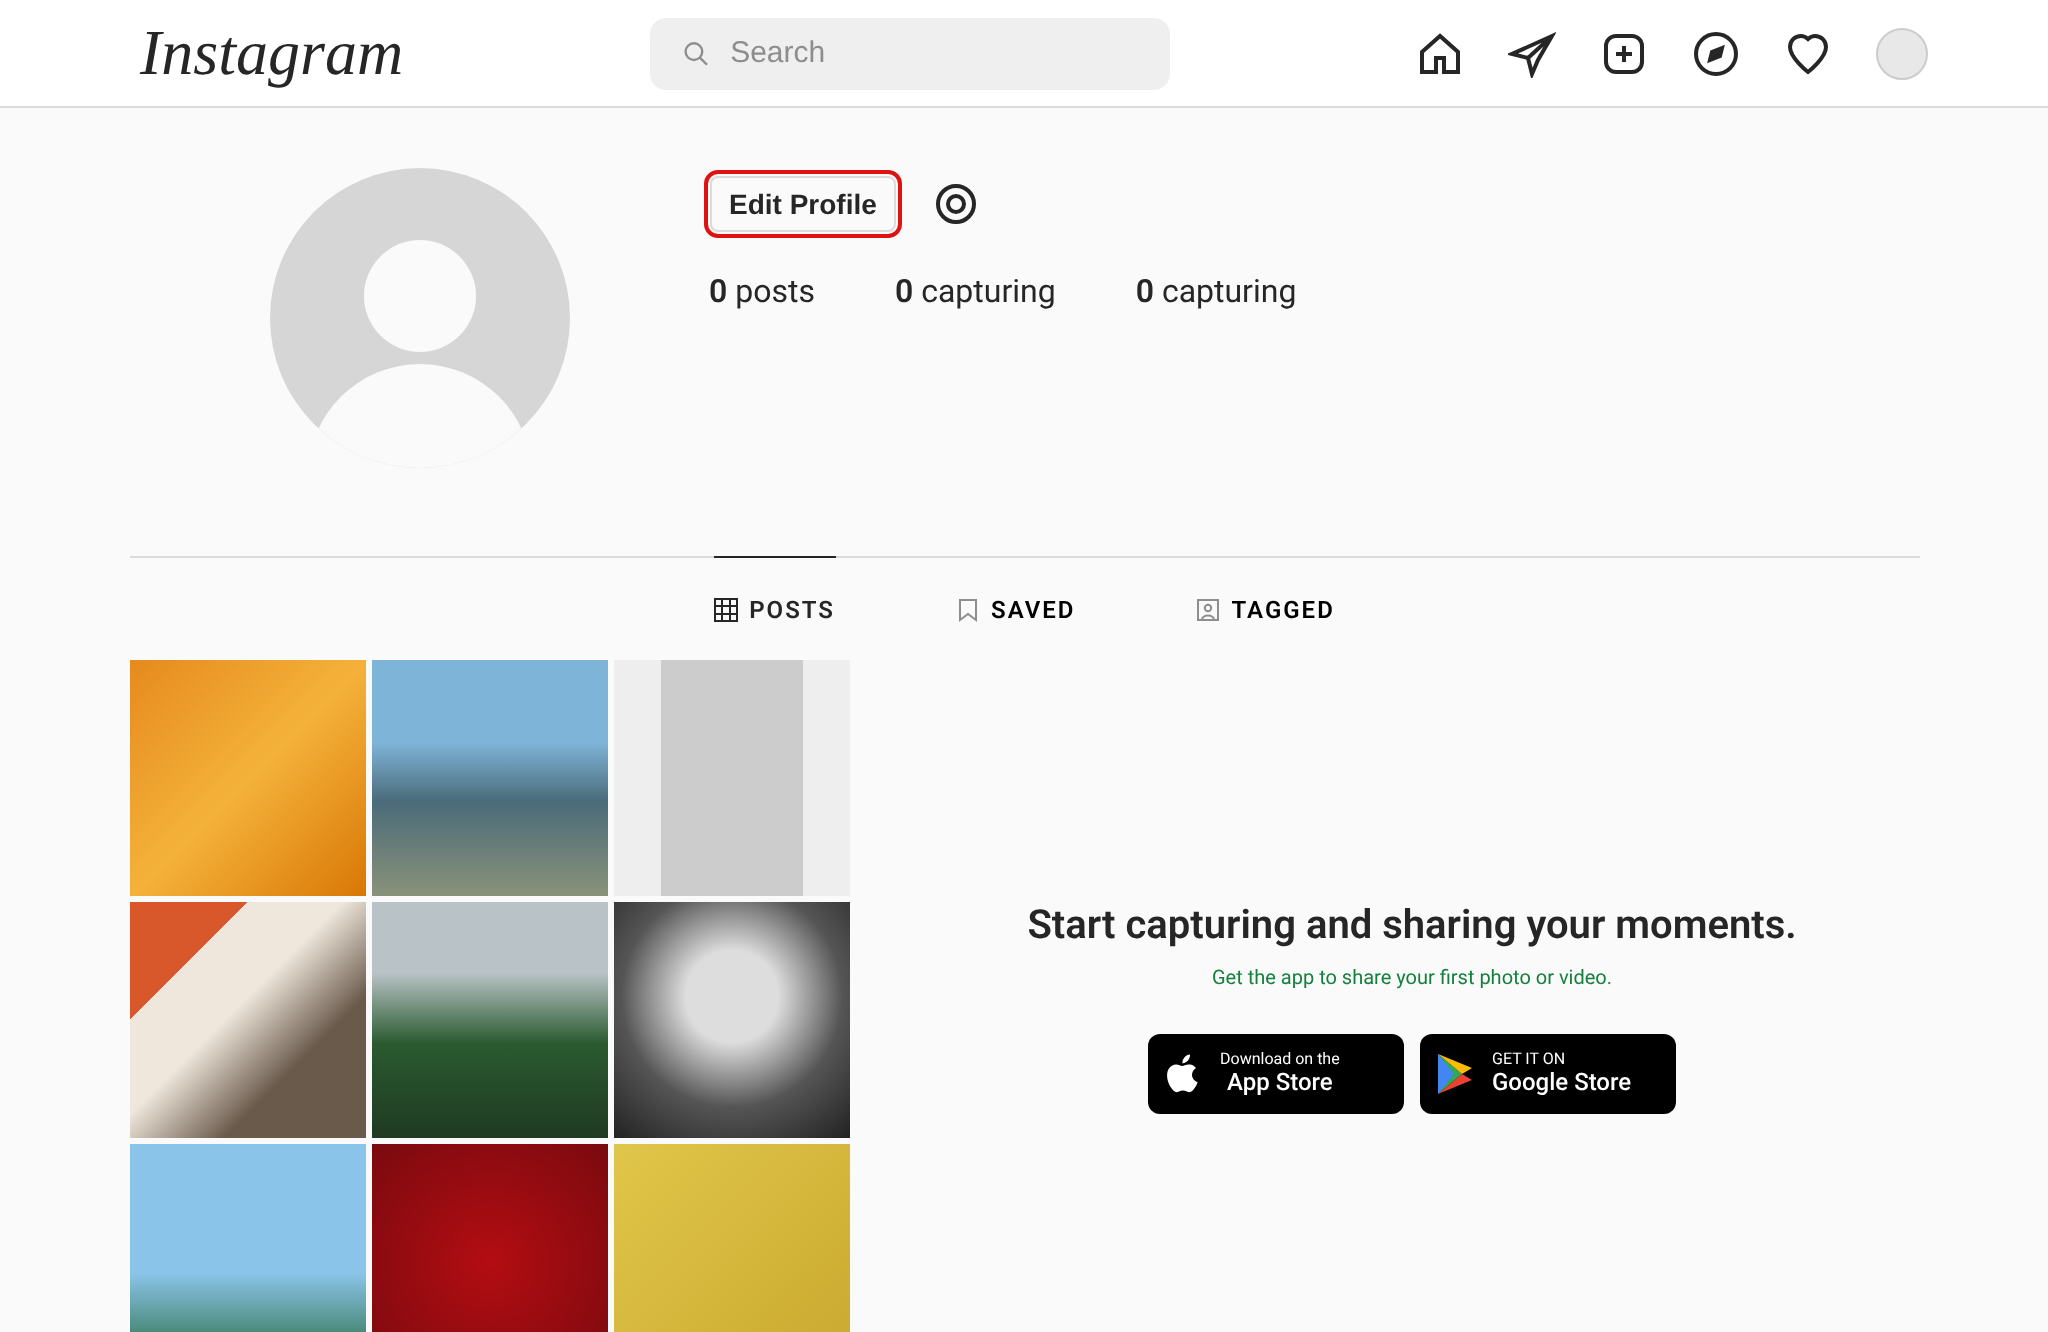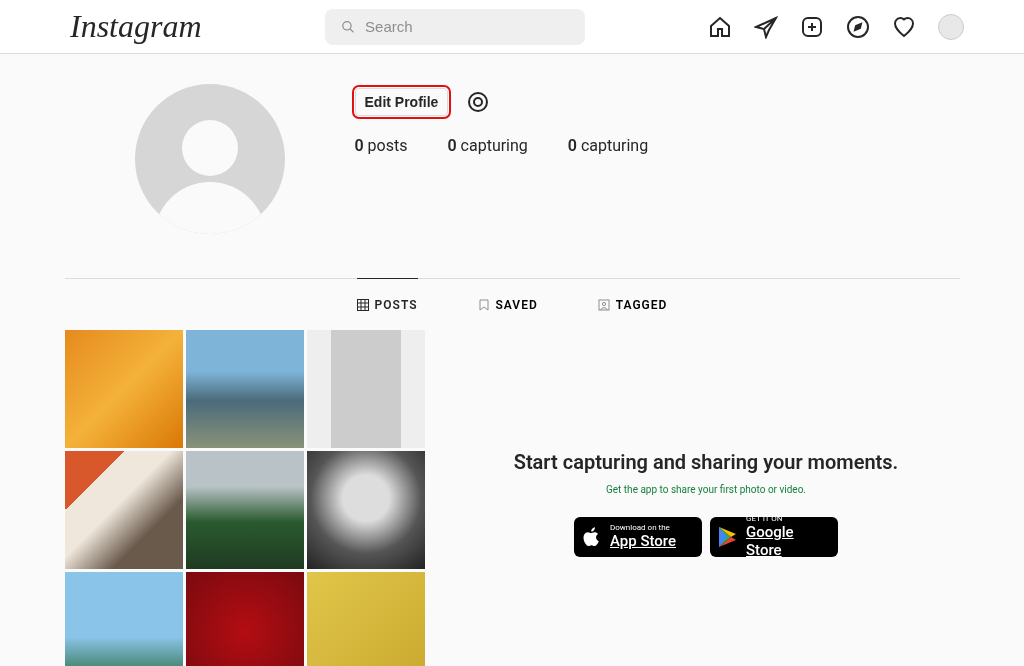--- a/index.html
+++ b/index.html
@@ -33,21 +33,21 @@
   .tab svg { width: 12px; height: 12px; }
   .content { display: flex; gap: 28px; }
   .grid { display: grid; grid-template-columns: repeat(3, 118px); grid-auto-rows: 118px; gap: 3px; }
   .tile { width: 118px; height: 118px; }
   .promo { flex: 1; text-align: center; padding-top: 120px; }
   .promo h2 { font-size: 20px; font-weight: 600; margin-bottom: 10px; }
   .promo p { font-size: 10px; color: #15803d; margin-bottom: 22px; }
   .badges { display: flex; justify-content: center; gap: 8px; }
   .badge { background: #000; color: #fff; border-radius: 6px; height: 40px; width: 128px; display: flex; align-items: center; padding: 0 8px; gap: 8px; cursor: pointer; }
   .badge-txt small { display: block; font-size: 8px; line-height: 1; text-align: left; }
-  .badge-txt strong { display: block; font-size: 15px; line-height: 1.2; text-align: left; font-weight: 500; text-decoration: underline; }
+  .badge-txt strong { display: block; font-size: 12px; line-height: 1.2; text-align: center; font-weight: 500; }
   .play-tri { display: inline-flex; }
 </style>
 </head>
 <body>
 
 <header class="topbar">
   <div class="logo">Instagram</div>
   <div class="search-wrap">
     <svg viewBox="0 0 24 24">
         <circle cx="10" cy="10" r="7" fill="none" stroke="#8e8e8e" stroke-width="2"></circle>

